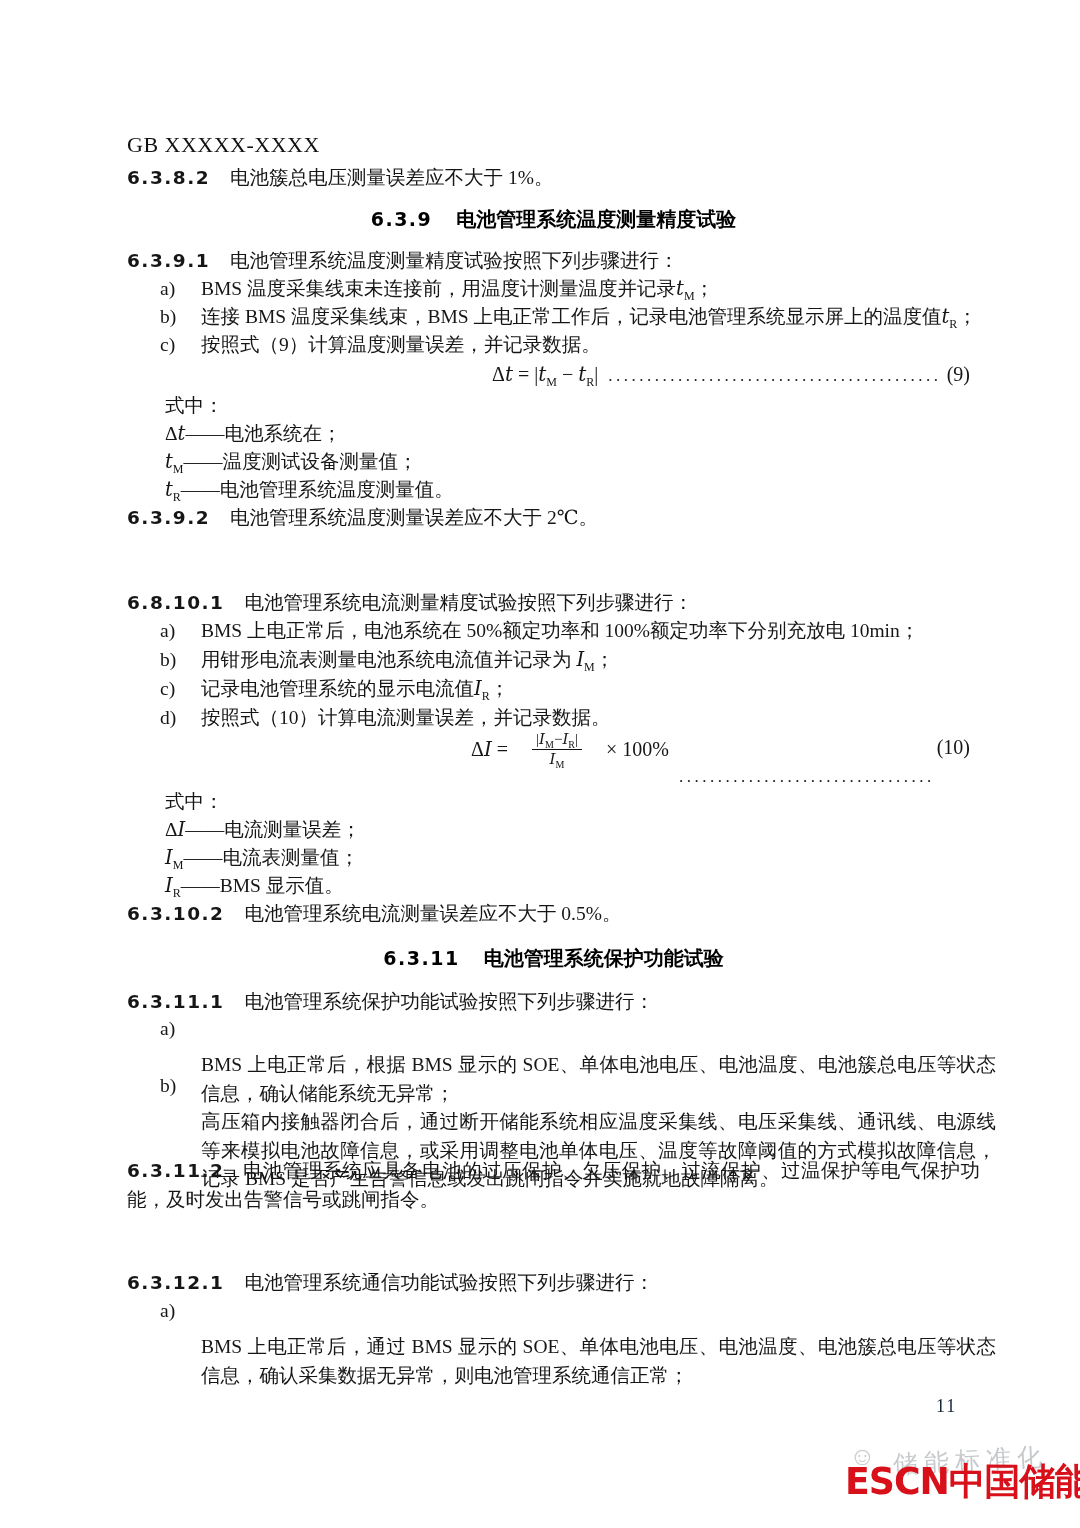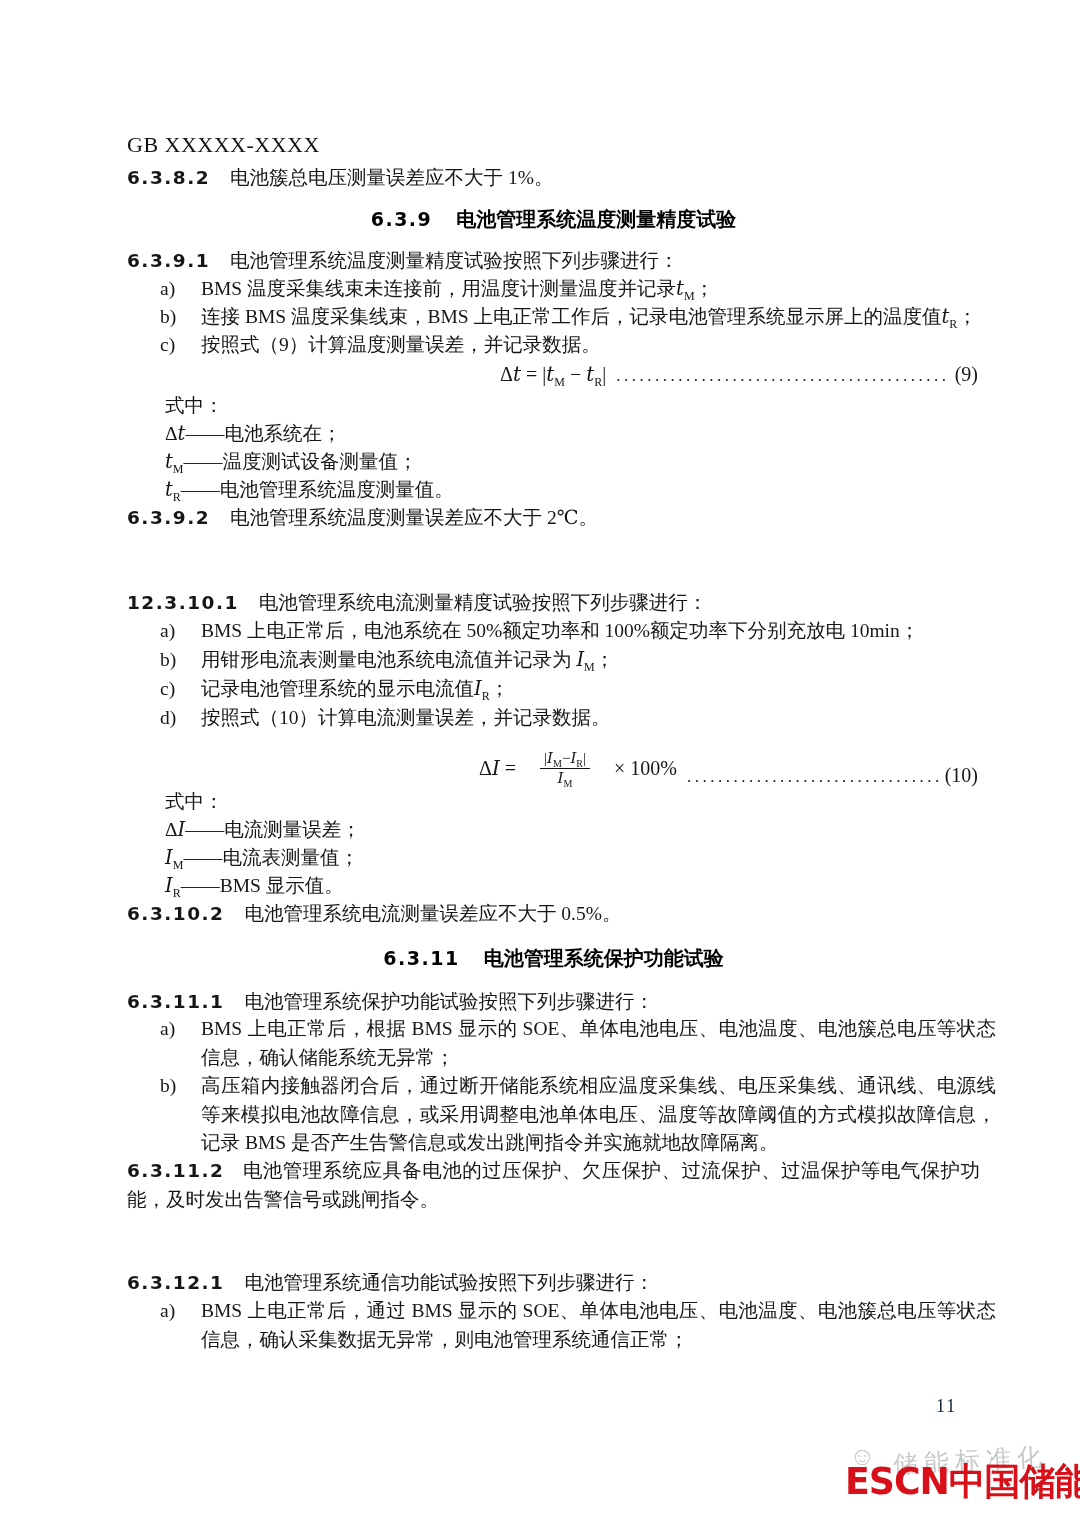--- a/index.html
+++ b/index.html
@@ -21,27 +21,27 @@
   .parawrap { position:absolute; left:127px; width:853px; text-align:justify; line-height:28.5px; }
   .parawrap .num { margin-right:18px; }
   .heading {
     position:absolute; left:127px; width:853px; white-space:nowrap;
     font-family:"DejaVu Sans","Liberation Sans",sans-serif; font-weight:bold; font-size:20px; color:#000;text-align:center;
   }
   .heading .num { margin-right:24px; font-size:19px; }
   .li { position:absolute; left:160px; display:flex; align-items:flex-start; }
   .li .label { flex:0 0 41px; width:41px; }
   .li .litext { white-space:nowrap; }
-  .li.multi .litext { white-space:normal; width:795px; text-align:justify; line-height:28.5px; }
+  .li.multi .litext { white-space:normal; width:795px; text-align:justify; line-height:28.5px;margin-top:36px; }
   .def { position:absolute; left:165px; white-space:nowrap; }
   .def .dlead { margin-right:0; }
   i.var, .fexpr i, .def i, .litext i { font-style:italic; font-family:"DejaVu Serif","Liberation Serif",serif; }
   sub { font-size:12px; line-height:0; }
   .formula {
-    position:absolute; left:135px; width:853px; display:flex; align-items:flex-end;
+    position:absolute; left:127px; width:853px; display:flex; align-items:flex-start;
     font-size:20px;
   }
   .fexpr { white-space:nowrap; }
   .dots {
     flex:1 1 auto; overflow:hidden; white-space:nowrap;
     letter-spacing:3.5px; font-size:17px; margin:0 6px 0 10px; color:#1c1c1c;
     align-self:flex-end; line-height:24px;
   }
   .fnum { white-space:nowrap; margin-right:10px; }
   .frac { display:inline-block; vertical-align:middle; text-align:center; font-size:15px; line-height:1.15; margin:0 19px; position:relative; top:-2px; }
@@ -109,21 +109,21 @@
   <div class="def" style="top:420px"><span class="dlead"><span>Δ</span><i>t</i><sub></sub></span><span>——电池系统在；</span></div>
   <div class="def" style="top:448px"><span class="dlead"><span></span><i>t</i><sub>M</sub></span><span>——温度测试设备测量值；</span></div>
   <div class="def" style="top:476px"><span class="dlead"><span></span><i>t</i><sub>R</sub></span><span>——电池管理系统温度测量值。</span></div>
 
   <div class="para" style="top:504px">
     <span class="num">6.3.9.2</span><span>电池管理系统温度测量误差应不大于 2℃。</span>
   </div>
 
 
   <div class="para" style="top:589px">
-    <span class="num">12.3.10.1</span><span>电池管理系统电流测量精度试验按照下列步骤进行：</span>
+    <span class="num">6.8.10.1</span><span>电池管理系统电流测量精度试验按照下列步骤进行：</span>
   </div>
 
   <div class="li" style="top:617px">
     <span class="label">a)</span>
     <span class="litext"><span>BMS 上电正常后，电池系统在 50%额定功率和 100%额定功率下分别充放电 10min；</span><i></i><sub></sub><span></span></span>
   </div>
   <div class="li" style="top:646px">
     <span class="label">b)</span>
     <span class="litext"><span>用钳形电流表测量电池系统电流值并记录为 </span><i>I</i><sub>M</sub><span>；</span></span>
   </div>

